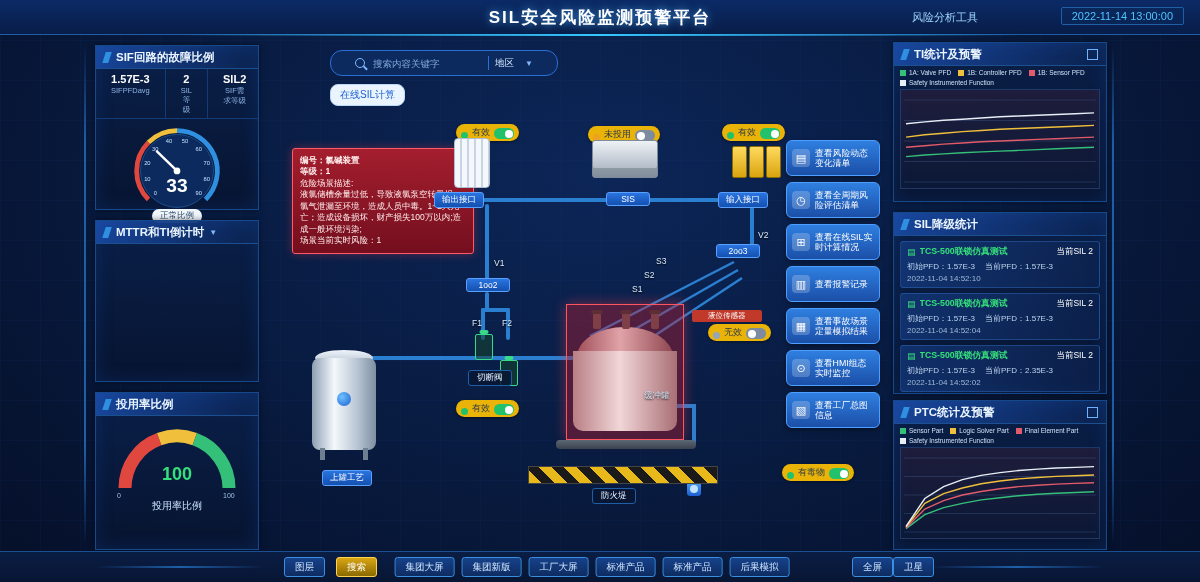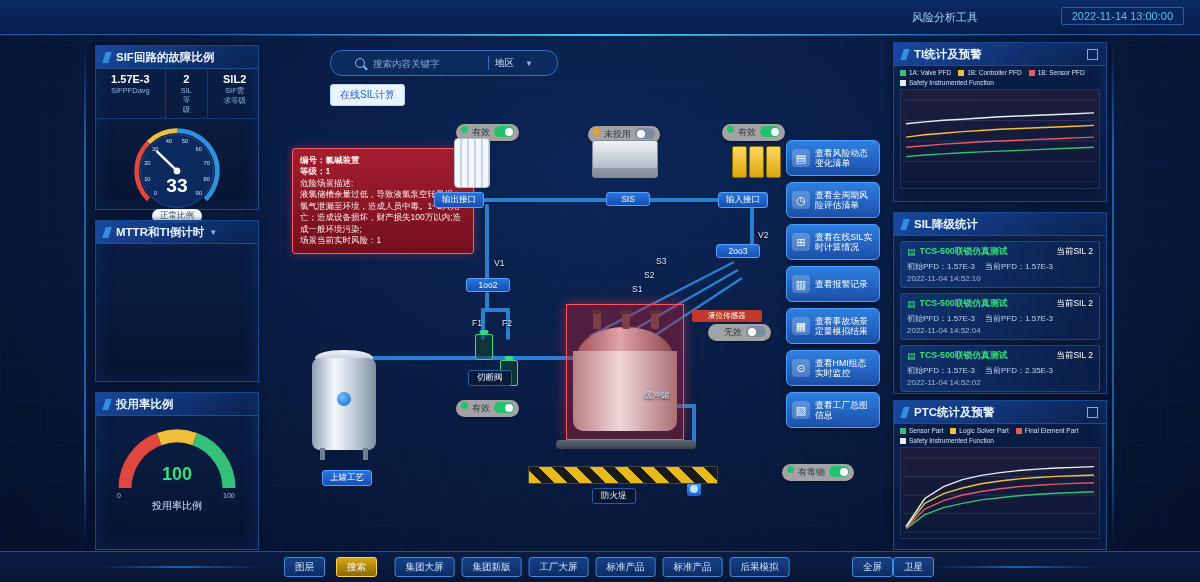--- a/index.html
+++ b/index.html
@@ -61,26 +61,26 @@
     display:flex;align-items:center;padding:0 24px;gap:6px;}
   .mag{width:8px;height:8px;border:1.5px solid #7fb8ff;border-radius:50%;position:relative;flex:0 0 auto;}
   .mag::after{content:"";position:absolute;width:5px;height:1.5px;background:#7fb8ff;
     transform:rotate(45deg);right:-4px;bottom:-1px;}
   .searchbar input{flex:1;background:transparent;border:none;outline:none;
     color:#cfe6ff;font-size:9.5px;min-width:0;}
   .searchbar input::placeholder{color:#7fa8d9;}
   .sdiv{width:1px;height:14px;background:#2a6fd6;}
   .region{font-size:9.5px;color:#cfe6ff;white-space:nowrap;cursor:pointer;}
   .btn-sil{position:absolute;left:330px;top:84px;background:#eaf4ff;color:#1b5fd0;
-    font-size:10px;padding:3px 9px;border-radius:3px;border:1px solid #bcd8f8;cursor:pointer;}
+    font-size:10px;padding:3px 9px;border-radius:8px;border:1px solid #bcd8f8;cursor:pointer;}
   
   .diagram{position:absolute;left:270px;top:108px;width:585px;height:412px;}
   .pipes{position:absolute;inset:0;}
   .abs{position:absolute;}
-  .chip{display:inline-flex;align-items:flex-start;gap:4px;background:#a3a3a3;border-radius:9px;
+  .chip{display:inline-flex;align-items:flex-end;gap:4px;background:#eab308;border-radius:9px;
     padding:2px 5px;font-size:9px;color:#2a3a4a;box-shadow:0 1px 3px rgba(0,0,0,.45);white-space:nowrap;}
   .dot{width:7px;height:7px;border-radius:50%;flex:0 0 auto;}
   .sw{width:20px;height:11px;border-radius:6px;position:relative;flex:0 0 auto;cursor:pointer;}
   .sw.on{background:#21c26b;}.sw.off{background:#7c8ba0;}
   .sw::after{content:"";position:absolute;top:1.5px;width:8px;height:8px;border-radius:50%;background:#fff;}
   .sw.on::after{right:1.5px;}.sw.off::after{left:1.5px;}
   .infobox{background:linear-gradient(180deg,rgba(185,30,42,.88),rgba(130,12,24,.88));
     border:1px solid #ff5a6a;border-radius:3px;padding:6px 7px;width:166px;
     font-size:8.5px;line-height:1.35;color:#ffecec;box-shadow:0 0 10px rgba(255,60,70,.35);}
   .infobox .b{font-weight:bold;}
@@ -159,20 +159,21 @@
     padding:0 10px;font-size:9.5px;color:#cfe6ff;cursor:pointer;border-radius:3px;
     background:linear-gradient(180deg,#16418a,#0e2c62);border:1px solid #3a8fe0;white-space:nowrap;}
   .fbtn.gold{background:linear-gradient(180deg,#d9a514,#8a6a00);border-color:#ffd34d;color:#fff;}
   .fnav{position:absolute;left:50%;top:5px;transform:translateX(-52%);display:flex;gap:7px;}
   .fnav .fbtn{position:static;}
 </style>
 </head>
 <body>
 
 <div class="header">
+  <div class="header-title">SIL安全风险监测预警平台</div>
   <div class="header-tool">风险分析工具</div>
   <div class="header-time">2022-11-14 13:00:00</div>
 </div>
 <div class="edge" style="left:84px;"></div>
 <div class="edge" style="left:1112px;"></div>
 
 <div class="panel" style="left:95px;top:45px;width:162px;height:163px;">
   <div class="ptitle">
     <span>SIF回路的故障比例</span>
   </div>

